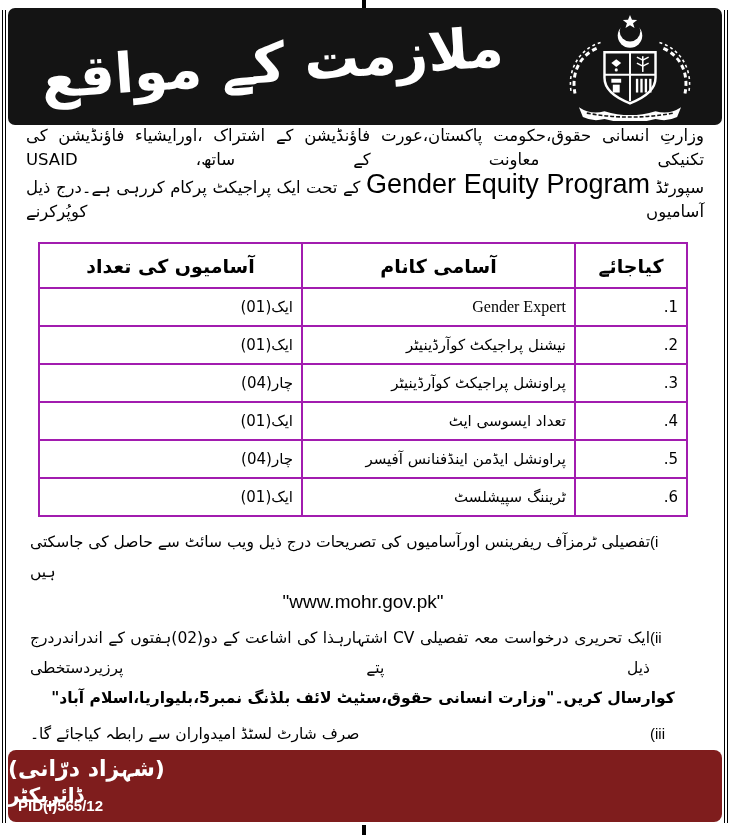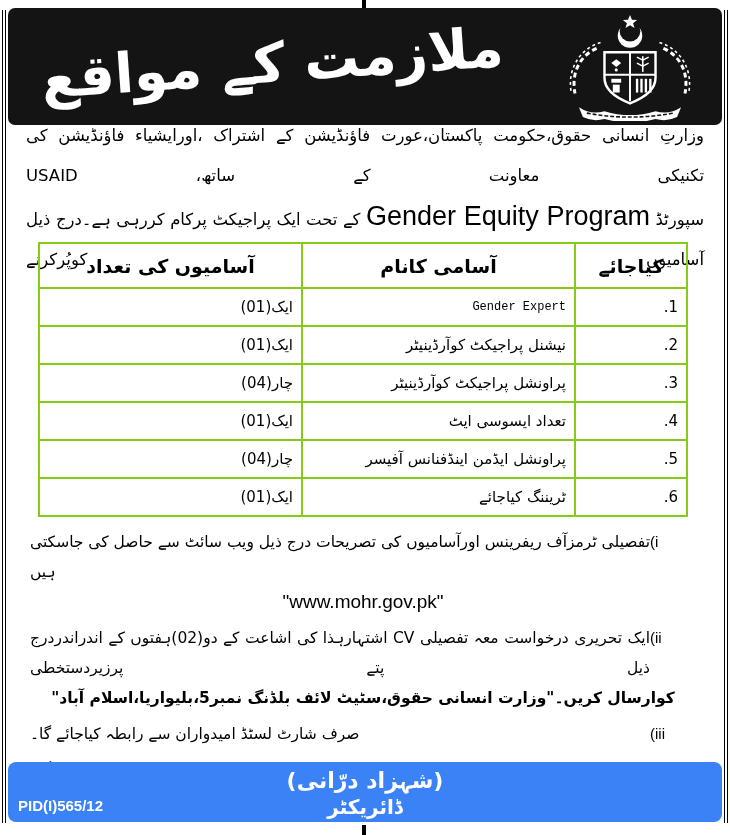--- a/index.html
+++ b/index.html
@@ -13,52 +13,52 @@
 
   
   .banner-top{position:absolute;left:8px;right:8px;top:8px;height:117px;background:#141414;
               border-radius:7px;display:flex;align-items:center;}
   .callig{flex:1;text-align:center;color:#fff;font-size:55px;font-weight:bold;
           direction:rtl;transform:rotate(-4deg) translateY(-4px);
           font-family:"DejaVu Sans",sans-serif;letter-spacing:2px;}
   .emblem-box{width:185px;display:flex;justify-content:center;align-items:center;}
 
   
-  .intro{position:absolute;top:116px;left:26px;right:26px;direction:rtl;
-         font-size:16.5px;line-height:40px;font-weight:500;}
+  .intro{position:absolute;top:124px;left:26px;right:26px;direction:rtl;
+         font-size:16.5px;line-height:24px;font-weight:500;}
   .intro .l{text-align:justify;text-align-last:justify;}
   .intro .l3{text-align:center;text-align-last:center;}
   .latin-big{font-family:"Liberation Sans","DejaVu Sans",sans-serif;font-size:27px;font-weight:400;}
 
   
   table.jobs{position:absolute;top:242px;left:38px;border-collapse:collapse;
              direction:rtl;table-layout:fixed;}
-  table.jobs td,table.jobs th{border:2px solid #84cc16;padding:0 8px;overflow:hidden;}
+  table.jobs td,table.jobs th{border:2px solid #a21caf;padding:0 8px;overflow:hidden;}
   table.jobs th{height:43px;font-size:19px;font-weight:bold;text-align:center;}
   table.jobs td{height:36px;font-size:15px;text-align:right;}
   .col-serial{width:112px;}
   .col-post{width:273px;}
   .col-count{width:263px;}
-  td.c-post.latin{font-family:Liberation Mono, monospace;font-size:12px;}
+  td.c-post.latin{font-family:Liberation Serif, serif;font-size:16px;}
 
   
   .notes{position:absolute;top:527px;left:30px;right:34px;direction:rtl;font-size:15.5px;}
   .note{margin-bottom:6px;}
   .note-line1{display:flex;direction:rtl;align-items:flex-start;line-height:30px;}
   .note-marker{width:46px;flex:0 0 46px;direction:ltr;text-align:left;
                font-family:"Liberation Sans","DejaVu Sans",sans-serif;font-size:15px;}
   .note-text{flex:1;text-align:left;}
   .note-text.justify{text-align:justify;text-align-last:justify;}
   .note-line2{text-align:center;line-height:30px;}
   .note-line2.url{font-family:"Liberation Sans","DejaVu Sans",sans-serif;font-size:19px;}
   .note-line2.bold{font-weight:bold;}
 
   
-  .banner-bottom{position:absolute;left:8px;right:8px;bottom:13px;height:60px;background:#3b82f6;
-                 border-radius:8px;color:#fff;text-align:center;}
+  .banner-bottom{position:absolute;left:8px;right:8px;bottom:13px;height:72px;background:#7f1d1d;
+                 border-radius:8px;color:#fff;text-align:left;}
   .sig-name{font-size:22px;font-weight:bold;direction:rtl;margin-top:6px;}
   .sig-title{font-size:20px;font-weight:bold;direction:rtl;margin-top:2px;}
   .pid{position:absolute;left:10px;bottom:8px;color:#fff;font-weight:bold;font-size:15px;
        font-family:"Liberation Sans","DejaVu Sans",sans-serif;}
 </style>
 </head>
 <body>
 
 <div class="page">
 
@@ -150,21 +150,21 @@
           <td class="c-post">تعداد ایسوسی ایٹ</td>
           <td class="c-count" dir="rtl">ایک(01)</td>
         </tr>
         <tr>
           <td class="c-serial" dir="rtl">5.</td>
           <td class="c-post">پراونشل ایڈمن اینڈفنانس آفیسر</td>
           <td class="c-count" dir="rtl">چار(04)</td>
         </tr>
         <tr>
           <td class="c-serial" dir="rtl">6.</td>
-          <td class="c-post">ٹریننگ کیاجائے</td>
+          <td class="c-post">ٹریننگ سپیشلسٹ</td>
           <td class="c-count" dir="rtl">ایک(01)</td>
         </tr>
       </tbody>
   </table>
 
   <div class="notes" id="notes-box">
       <div class="note">
         <div class="note-line1">
           <span class="note-marker">(i</span>
           <span class="note-text">تفصیلی ٹرمزآف ریفرینس اورآسامیوں کی تصریحات درج ذیل ویب سائٹ سے حاصل کی جاسکتی ہیں</span>

